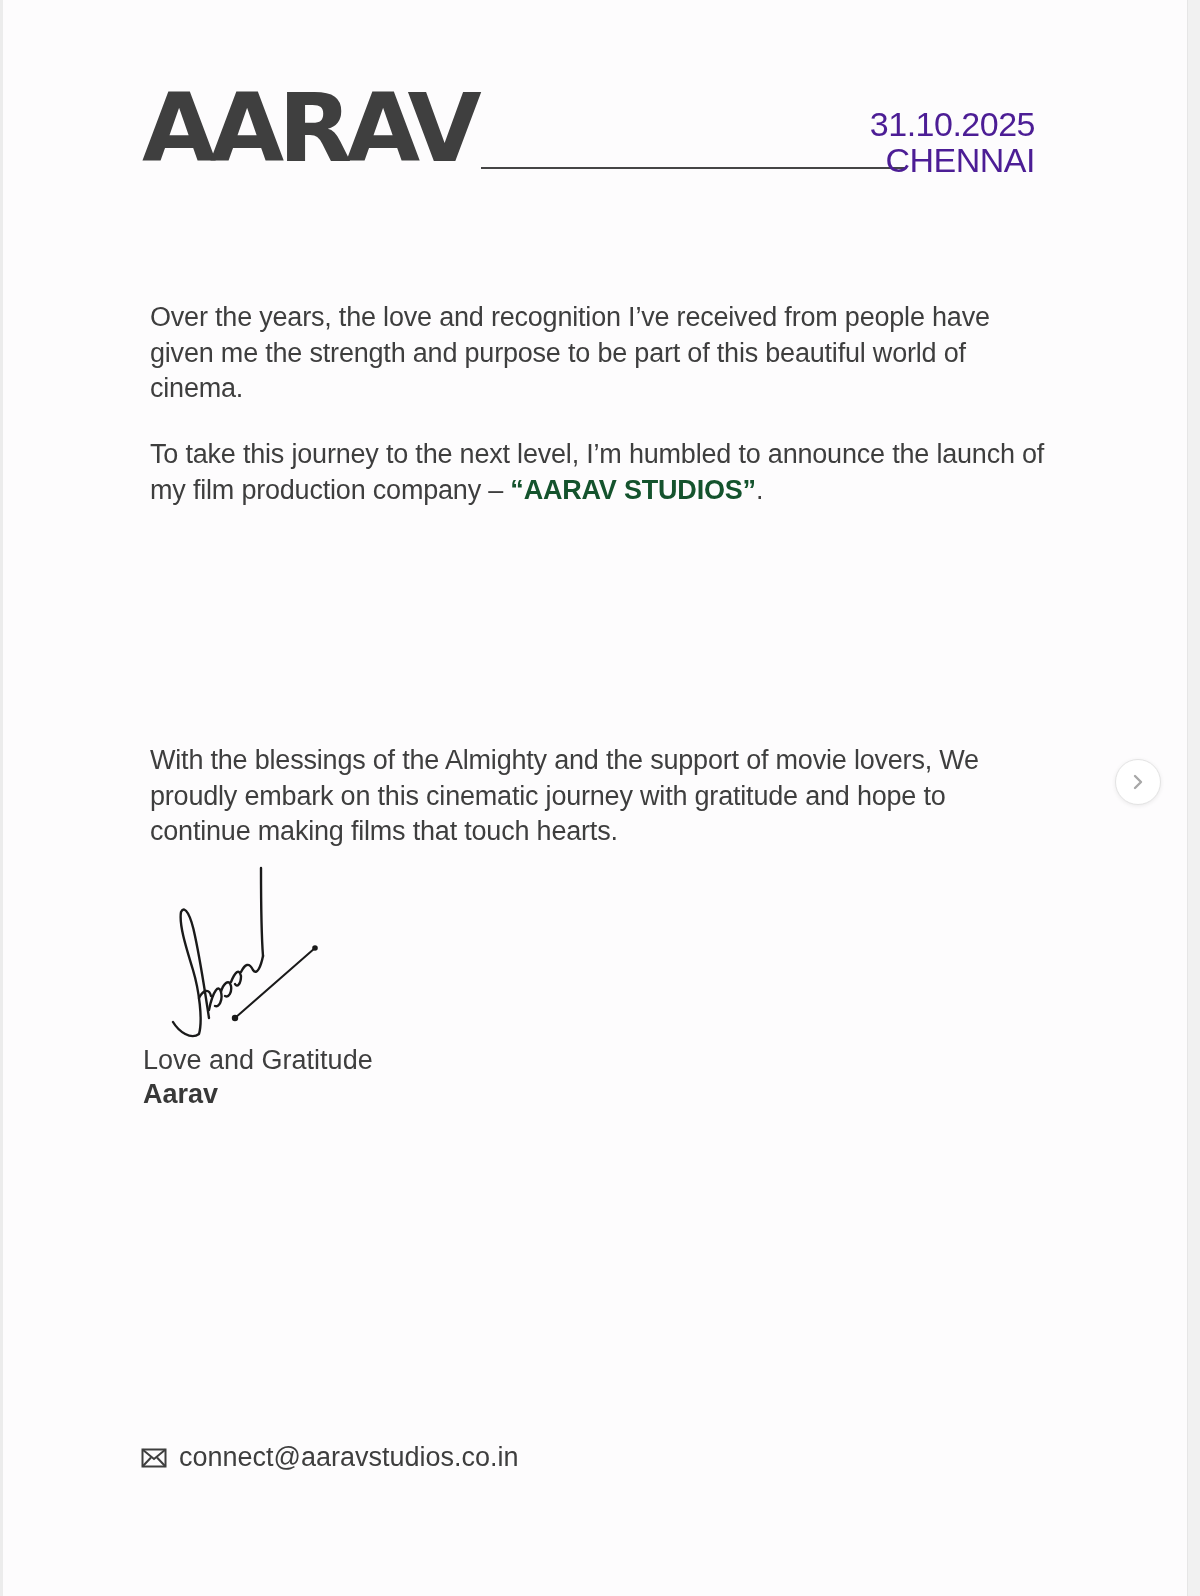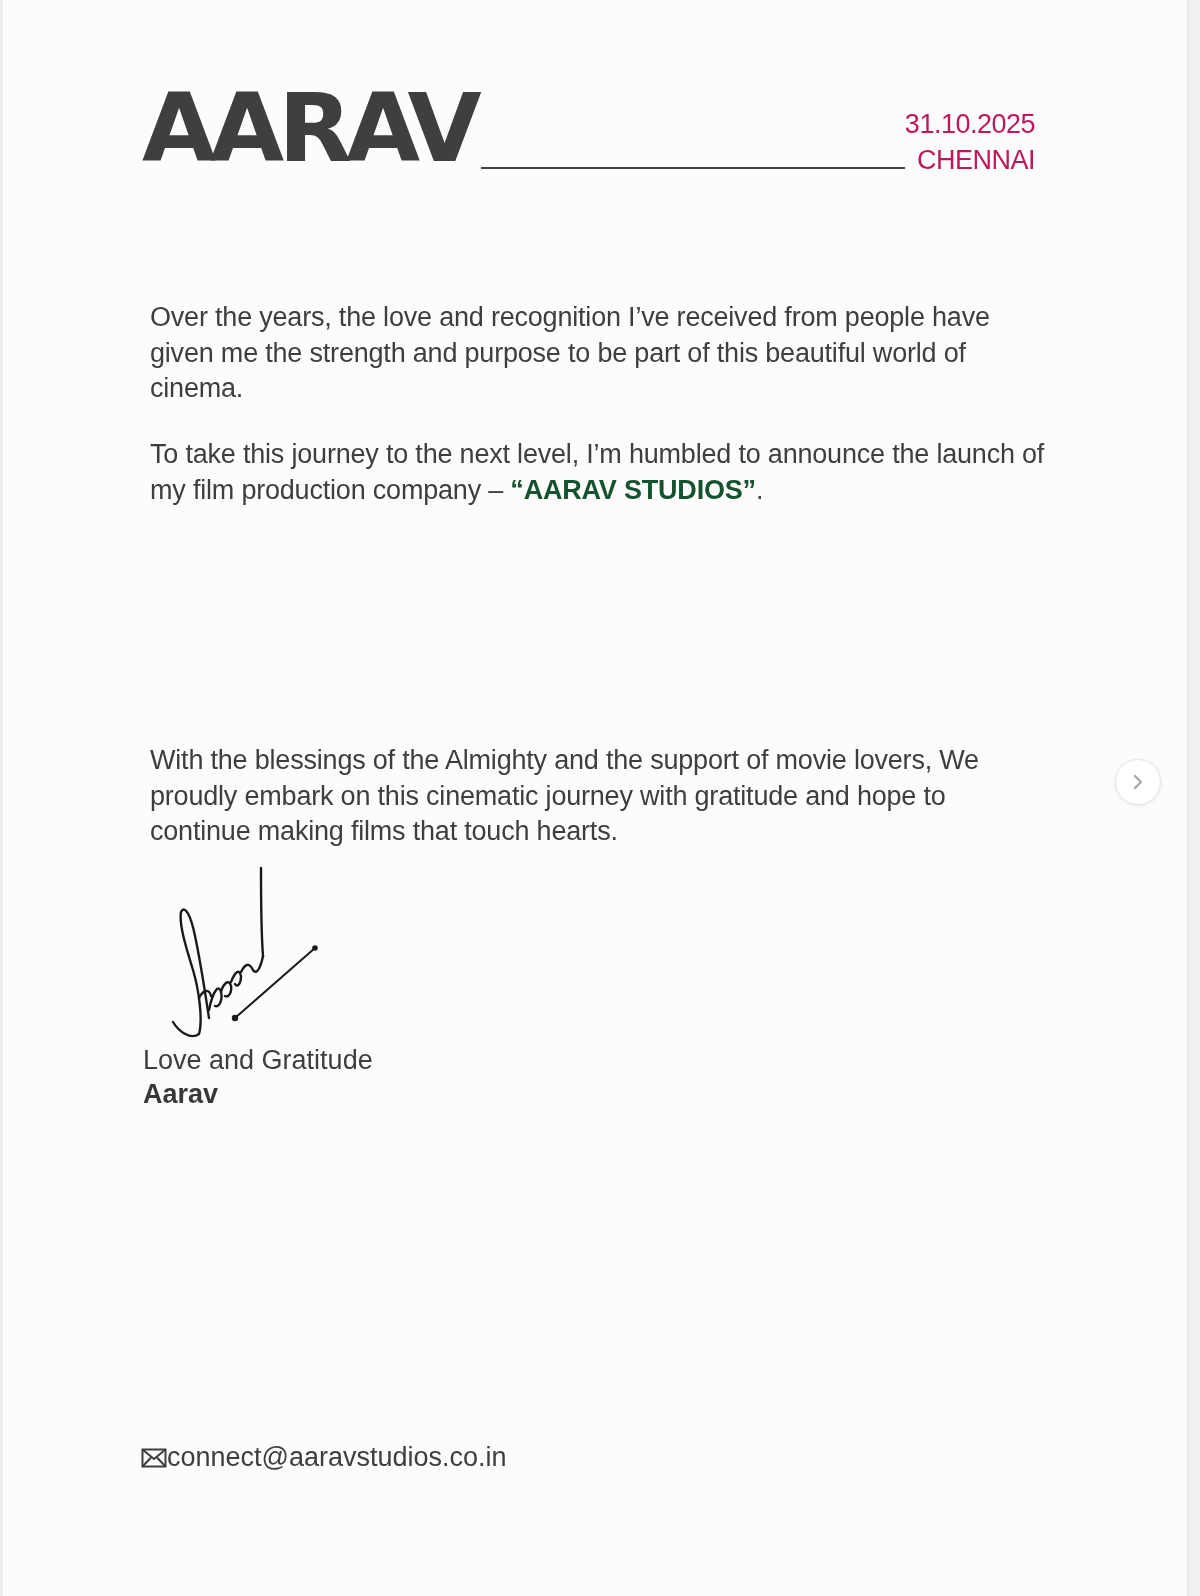--- a/index.html
+++ b/index.html
@@ -52,23 +52,23 @@
       top: 167px;
       width: 424px;
       height: 2px;
       background: #454545;
     }
     .header-meta {
       position: absolute;
       right: 170px;
       top: 106px;
       text-align: right;
-      font-size: 27px;
+      font-size: 34px;
       line-height: 36px;
-      color: #be185d;
+      color: #4c1d95;
       letter-spacing: -0.5px;
     }
     .body-text {
       position: absolute;
       left: 150px;
       width: 900px;
       font-size: 27px;
       line-height: 35.5px;
       color: #3e3e3e;
       letter-spacing: -0.2px;
@@ -93,20 +93,21 @@
       line-height: 34px;
       color: #3e3e3e;
     }
     .closing .name { font-weight: bold; color: #383838; }
     .footer-email {
       position: absolute;
       left: 141px;
       top: 1442px;
       display: flex;
       align-items: center;
+      gap: 12px;
       font-size: 27px;
       color: #3e3e3e;
     }
     .mail-icon { width: 26px; height: 20px; display: inline-block; }
     .next-button {
       position: absolute;
       left: 1115px;
       top: 759px;
       width: 44px;
       height: 44px;

